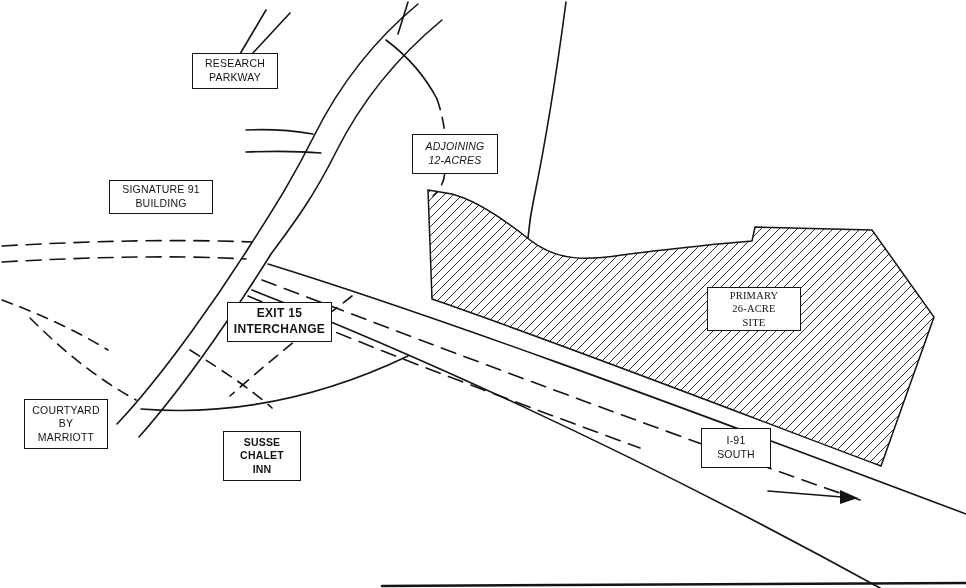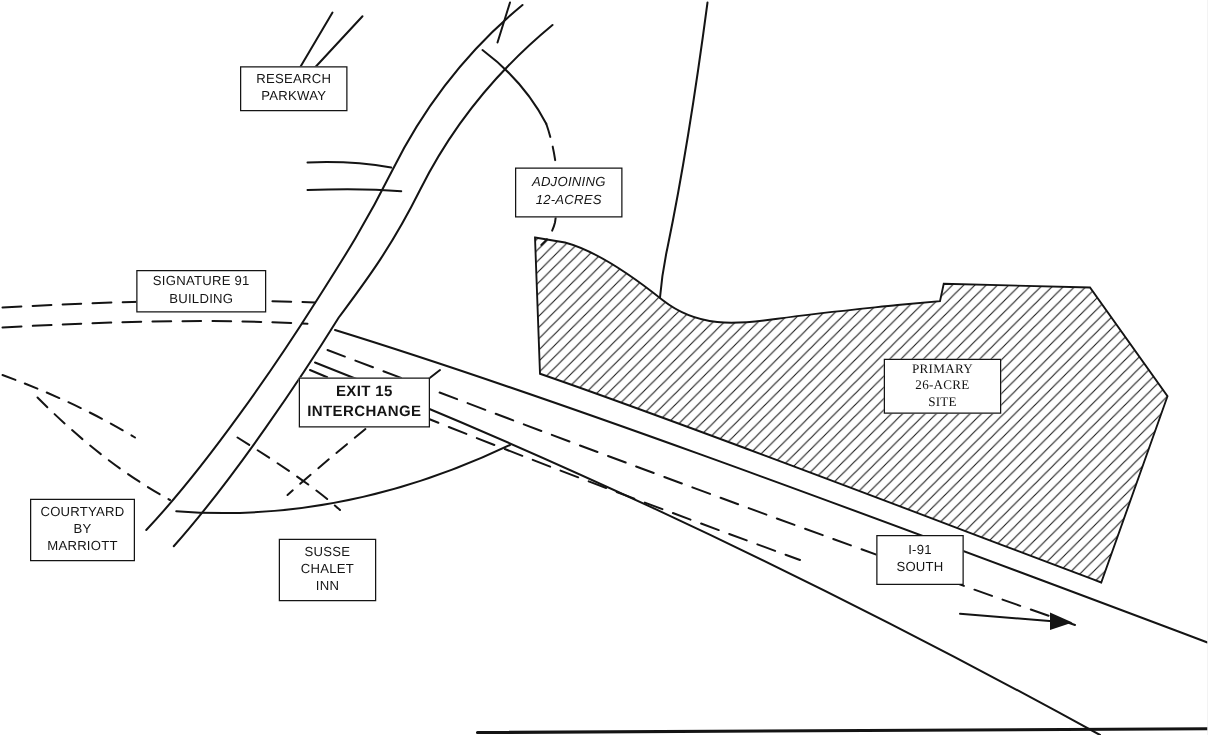--- a/index.html
+++ b/index.html
@@ -24,30 +24,29 @@
     font-size:10.5px;
     line-height:1.3;
     letter-spacing:0.2px;
     padding:2px 3px;
     box-sizing:border-box;
   }
   .label-box.bold {
     font-weight:bold;
     font-size:12px;
     letter-spacing:0.3px;
-    margin-left:12px;
   }
   
   .pos-research   { left:192px; top:53px;  width:86px;  height:36px; }
-  .pos-signature  { left:109px; top:180px; width:104px; height:34px;margin-top:36px; }
+  .pos-signature  { left:109px; top:180px; width:104px; height:34px; }
   .pos-adjoining  { left:412px; top:134px; width:86px;  height:40px;font-style:italic; }
   .pos-exit15     { left:227px; top:302px; width:105px; height:40px; }
   .pos-primary    { left:707px; top:287px; width:94px;  height:44px;font-family:Liberation Serif, serif; }
   .pos-courtyard  { left:24px;  top:399px; width:84px;  height:50px; }
-  .pos-susse      { left:223px; top:431px; width:78px;  height:50px; }
+  .pos-susse      { left:223px; top:431px; width:78px;  height:50px;font-weight:bold; }
   .pos-i91        { left:701px; top:428px; width:70px;  height:40px; }
 </style>
 </head>
 <body>
 
 <div class="stage">
 
   <svg width="966" height="588" viewBox="0 0 966 588">
     <defs>
       <pattern id="hatch" width="9" height="9" patternUnits="userSpaceOnUse">

